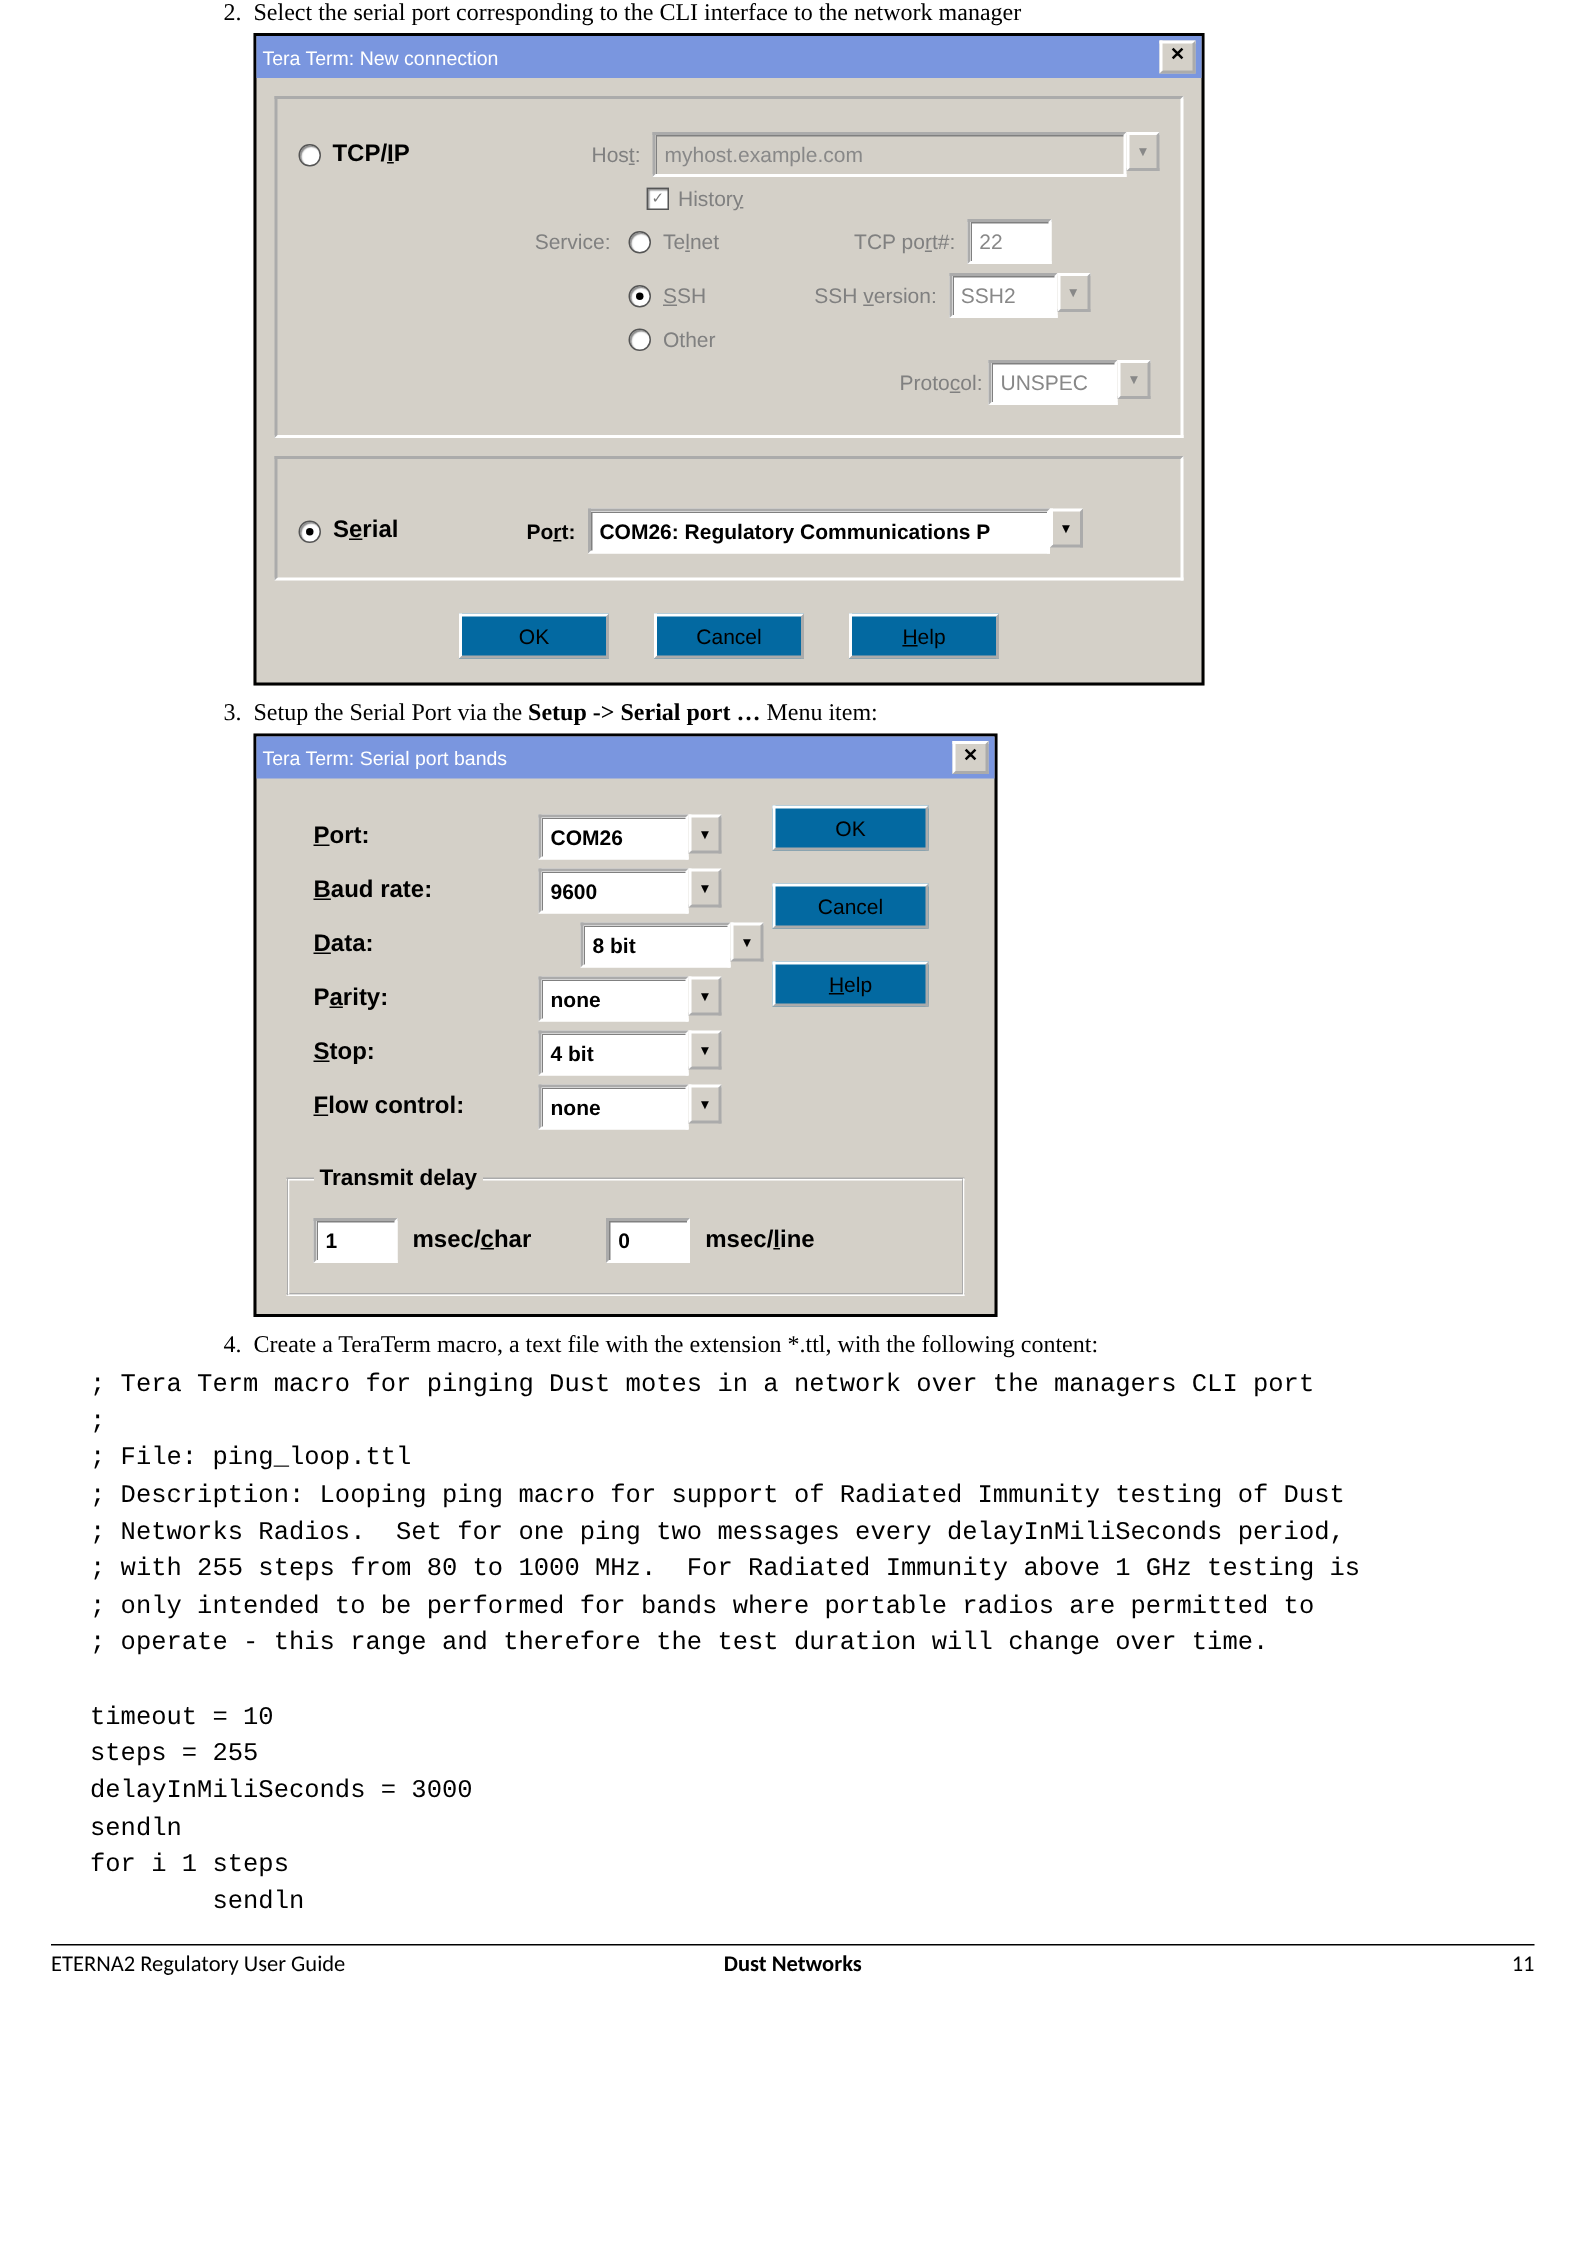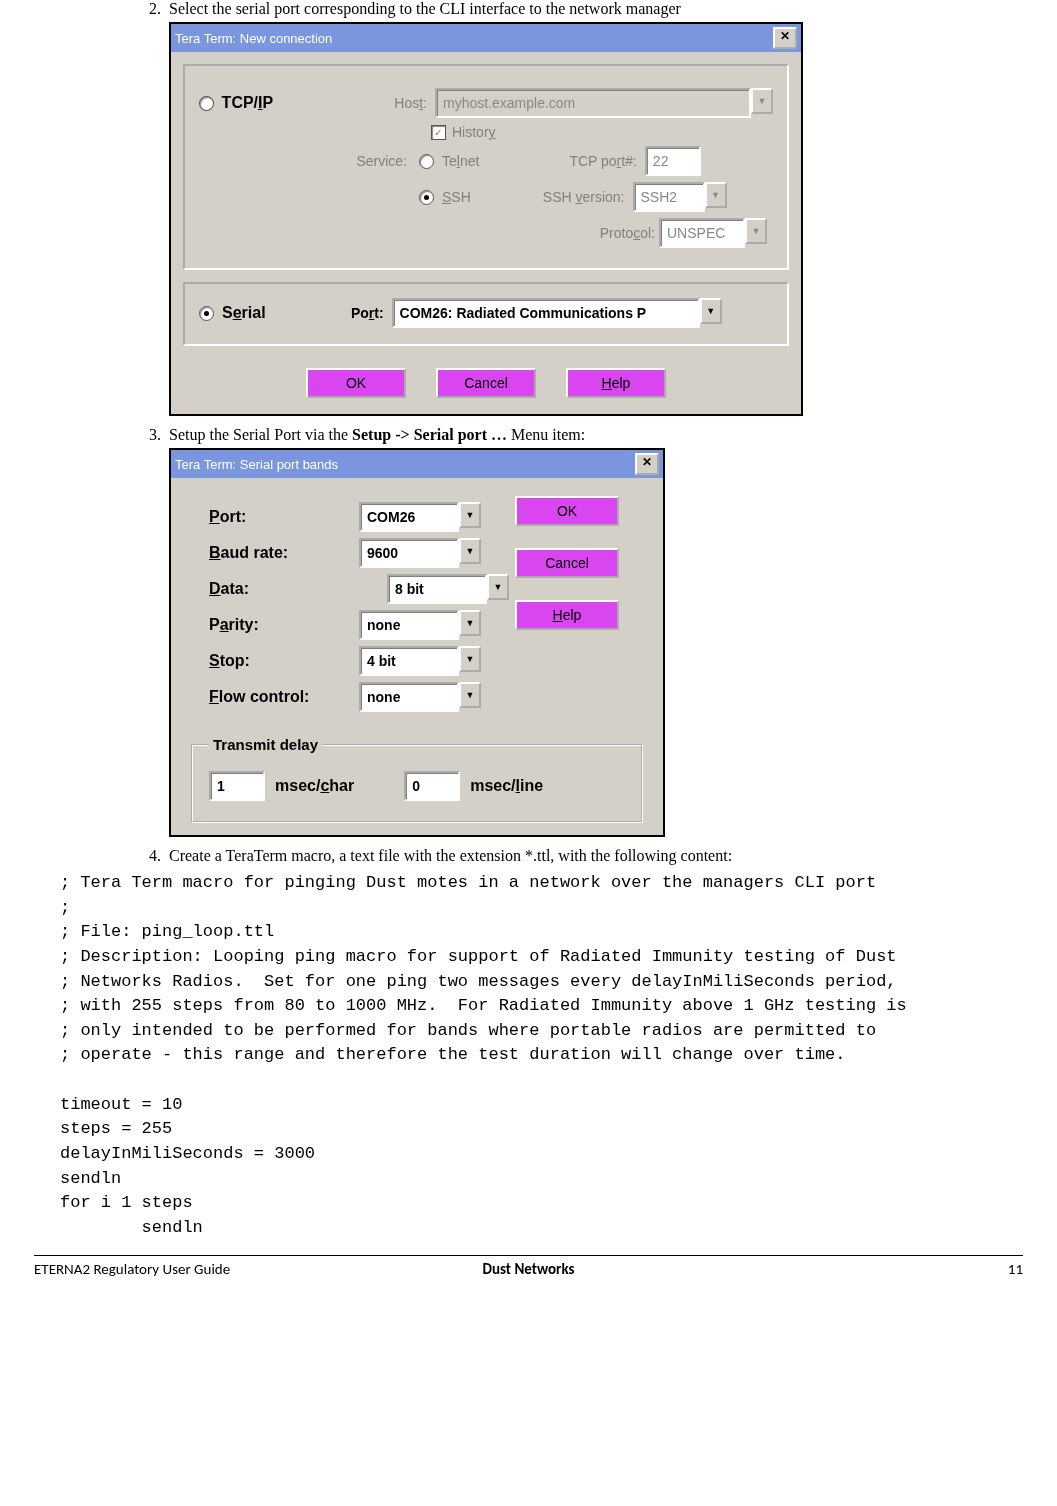--- a/index.html
+++ b/index.html
@@ -83,21 +83,21 @@
   .textbox.ro { color: #888; }
   .dropbtn {
     width: 18px; height: 22px;
     background: #d4d0c8;
     border: 2px outset #fff;
     display: inline-flex; align-items: center; justify-content: center;
     font-size: 9px; color: #000;
   }
   .dropbtn.dis { color: #888; }
   .btn {
-    background: #d946ef;
+    background: #0369a1;
     border: 2px outset #fff;
     padding: 5px 0;
     text-align: center;
     font-size: 14px;
     width: 96px;
   }
   .btnrow { display: flex; gap: 30px; justify-content: center; padding: 10px 0 16px 0; }
   .grey { color: #808080; }
   fieldset.tx {
     border: 2px groove #fff;
@@ -164,36 +164,41 @@
         <div class="row">
           <span style="width:220px"></span>
           <span class="radio sel"></span>
           <span class="lbl grey"><span class="u">S</span>SH</span>
           <span class="lbl grey" style="margin-left:72px;">SSH <span class="u">v</span>ersion:</span>
           <div style="display:flex;margin-left:8px;">
             <div class="textbox ro" style="width:56px;">SSH2</div>
             <div class="dropbtn dis">▼</div>
           </div>
         </div>
+        <div class="row">
+          <span style="width:220px"></span>
+          <span class="radio"></span>
+          <span class="lbl grey">Other</span>
+        </div>
         <div class="row" style="justify-content:flex-end;padding-right:6px;">
           <span class="lbl grey">Proto<span class="u">c</span>ol:</span>
           <div style="display:flex;margin-left:4px;">
             <div class="textbox ro" style="width:70px;">UNSPEC</div>
             <div class="dropbtn dis">▼</div>
           </div>
         </div>
       </div>
 
-      <div class="group" style="padding-top:8px;padding-bottom:10px;">
+      <div class="group" style="padding-top:27px;padding-bottom:10px;">
         <div class="row">
           <span class="radio sel"></span>
           <span class="boldlbl">S<span style="text-decoration:underline">e</span>rial</span>
           <span class="lbl" style="width:118px;text-align:right;font-weight:bold;">Po<span style="text-decoration:underline">r</span>t:</span>
           <div style="display:flex;margin-left:8px;">
-            <div class="textbox" style="width:292px;font-weight:bold;">COM26: Radiated Communications P</div>
+            <div class="textbox" style="width:292px;font-weight:bold;">COM26: Regulatory Communications P</div>
             <div class="dropbtn">▼</div>
           </div>
         </div>
       </div>
 
       <div class="btnrow">
         <div class="btn">OK</div>
         <div class="btn">Cancel</div>
         <div class="btn"><span class="u" style="text-decoration:underline">H</span>elp</div>
       </div>

